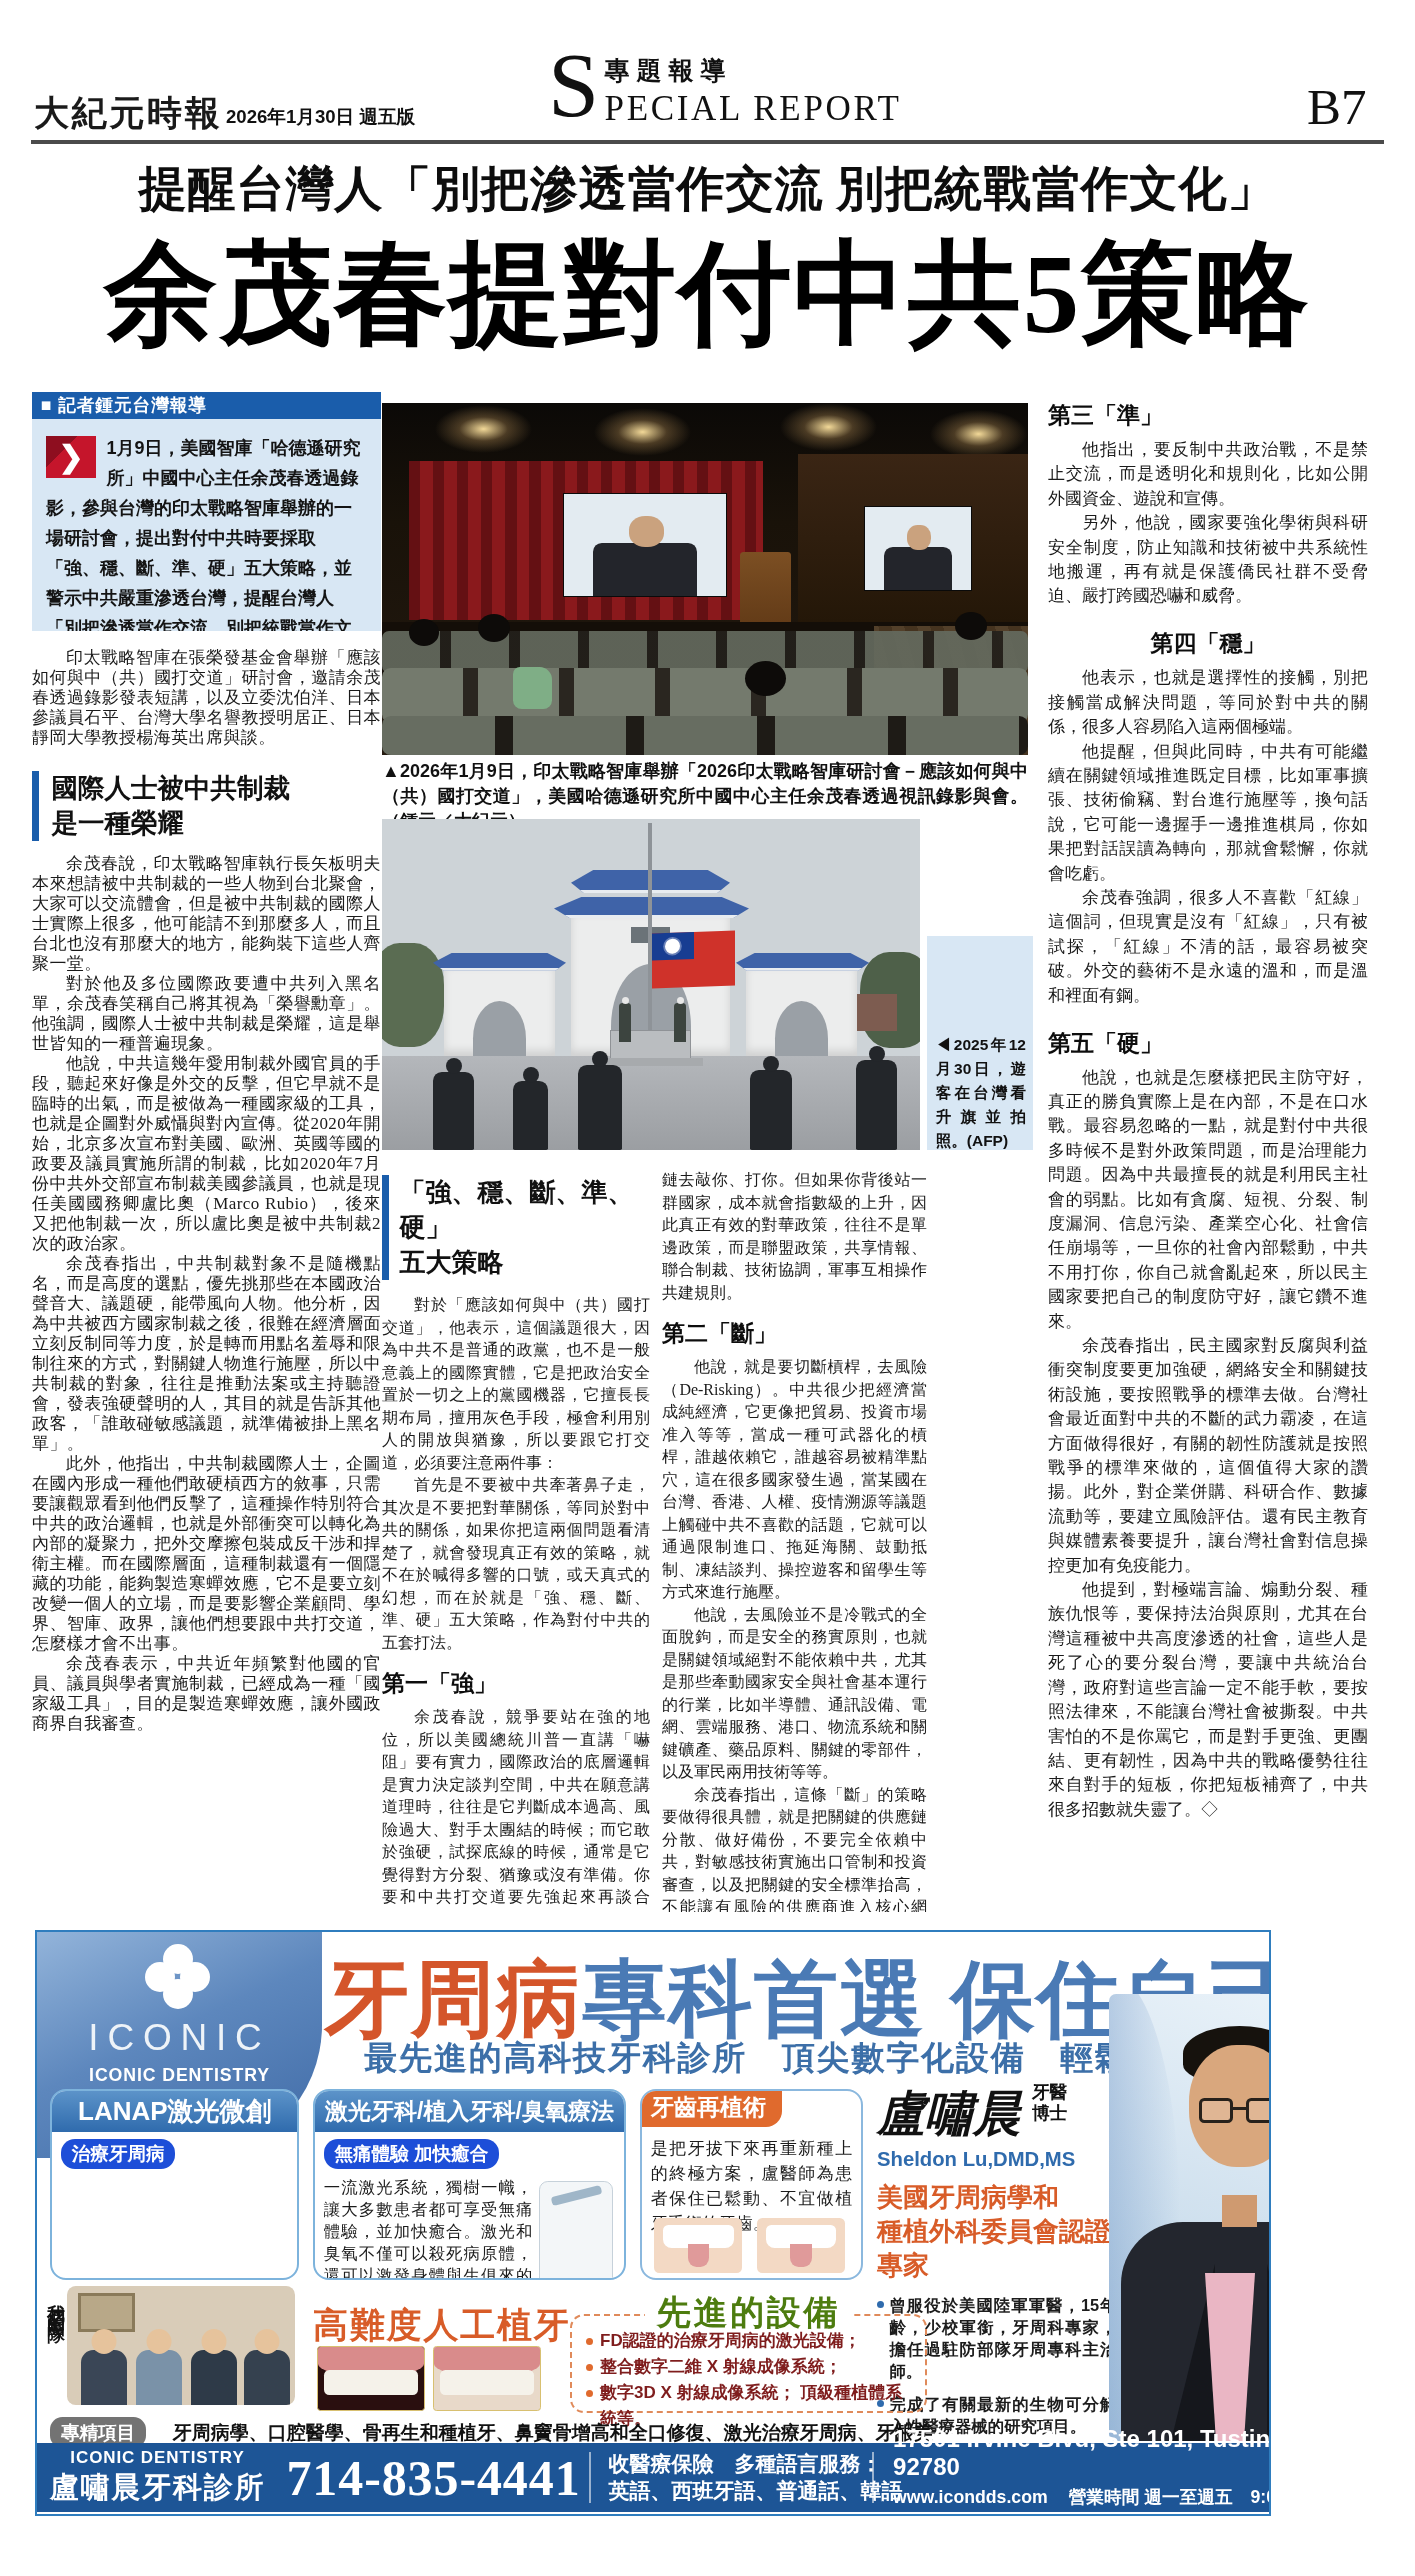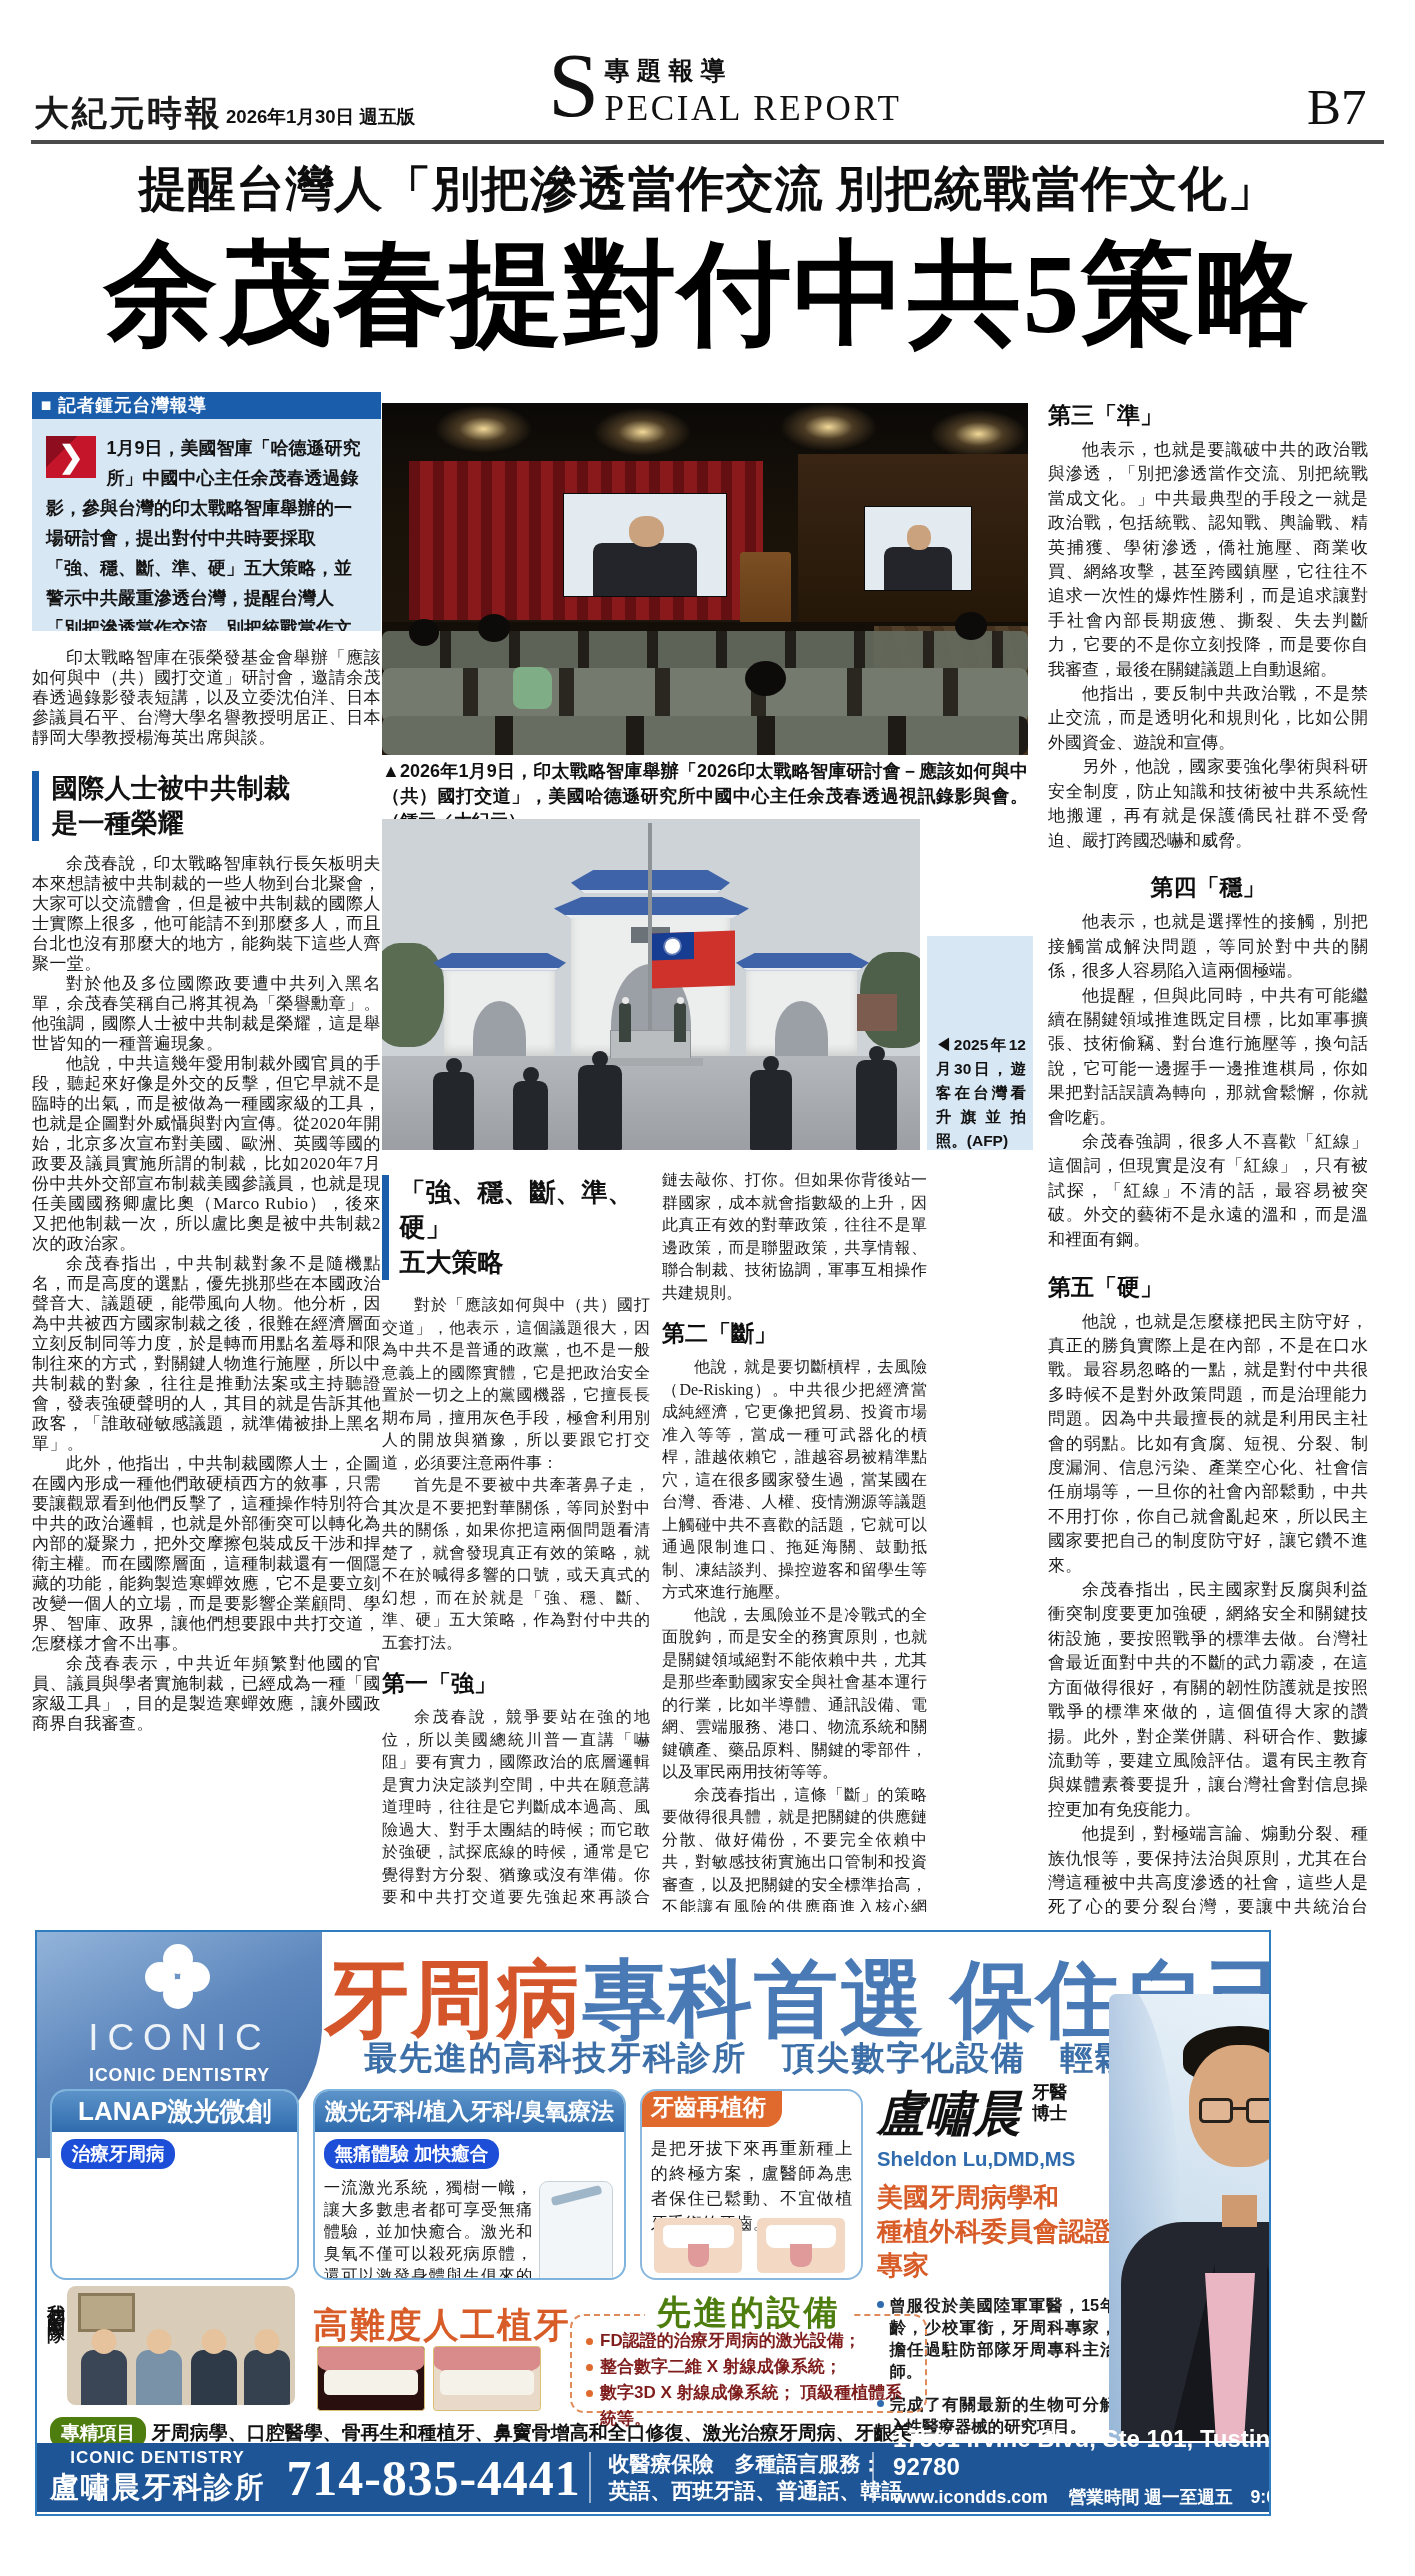--- a/index.html
+++ b/index.html
@@ -147,21 +147,21 @@
   .gumimg::before { content:""; position:absolute; left:0; top:0; width:100%; height:44%; background:#d98b8b; border-radius:0 0 40% 40%; }
   .gumimg::after { content:""; position:absolute; left:6%; top:36%; width:88%; height:40%; background:#f5f2ea; border-radius:5.3px; }
   .g1 { left:280px; background:#2a0f0f; } .g2 { left:396px; background:#e8d9c9; }
 
   .equip { position:absolute; left:533px; top:382px; width:357px; height:99px; border:2.7px dashed #e08a5a; border-radius:14px; padding:12.4px 12.4px 0 14px; }
   .equip-title { position:absolute; left:50%; top:-26.5px; transform:translateX(-50%); background:#fff; padding:0 12.4px; font:900 34px "Liberation Sans", sans-serif; color:#4d7c0f; letter-spacing:2.7px; white-space:nowrap; }
   .equip div.it { position:relative; font:700 17px "Liberation Sans", sans-serif; line-height:26px; color:#7f1d1d; padding-left:14px; }
   .equip div.it::before { content:""; position:absolute; left:0; top:9.7px; width:7px; height:7px; background:#e06a2d; border-radius:50%; }
 
   .spec-strip { position:absolute; left:13.3px; top:485px; width:885px; }
-  .spec-pill { display:inline-block; background:#4d7c0f; color:#fff; font:700 18.6px "Liberation Sans", sans-serif; border-radius:12.4px; padding:2.7px 10.6px; margin-right:2px; }
+  .spec-pill { display:inline-block; background:#737373; color:#fff; font:700 18.6px "Liberation Sans", sans-serif; border-radius:12.4px; padding:2.7px 10.6px; margin-right:23px; }
   .spec-text { font:900 19px "Liberation Sans", sans-serif; color:#111; }
 
   .ad-bottom { position:absolute; left:0; top:511px; width:1339px; height:69px; background:#1d5596; display:flex; align-items:center; color:#fff; }
   .ab-clinic { width:241px; text-align:center; }
   .ab-clinic .en { font:700 17px "Liberation Sans", sans-serif; letter-spacing:0.9px; }
   .ab-clinic .cn { font:700 29px "Liberation Sans", sans-serif; letter-spacing:1.8px; }
   .ab-phone { width:311px; font:700 50px "Liberation Serif", serif; letter-spacing:0.9px; text-align:center; white-space:nowrap; }
   .ab-div { width:1.8px; height:51px; background:rgba(255,255,255,0.55); }
   .ab-lang { width:281px; padding-left:17.7px; }
   .ab-lang div { font:700 21px "Liberation Sans", sans-serif; line-height:26.5px; white-space:nowrap; }
@@ -291,21 +291,20 @@
     <p class="bp c2p no-indent">鏈去敲你、打你。但如果你背後站一群國家，成本就會指數級的上升，因此真正有效的對華政策，往往不是單邊政策，而是聯盟政策，共享情報、聯合制裁、技術協調，軍事互相操作共建規則。</p>
     <div class="sechead">第二「斷」</div>
     <p class="bp c2p">他說，就是要切斷槓桿，去風險（De-Risking）。中共很少把經濟當成純經濟，它更像把貿易、投資市場准入等等，當成一種可武器化的槓桿，誰越依賴它，誰越容易被精準點穴，這在很多國家發生過，當某國在台灣、香港、人權、疫情溯源等議題上觸碰中共不喜歡的話題，它就可以通過限制進口、拖延海關、鼓動抵制、凍結談判、操控遊客和留學生等方式來進行施壓。</p>
     <p class="bp c2p">他說，去風險並不是冷戰式的全面脫鉤，而是安全的務實原則，也就是關鍵領域絕對不能依賴中共，尤其是那些牽動國家安全與社會基本運行的行業，比如半導體、通訊設備、電網、雲端服務、港口、物流系統和關鍵礦產、藥品原料、關鍵的零部件，以及軍民兩用技術等等。</p>
     <p class="bp c2p">余茂春指出，這條「斷」的策略要做得很具體，就是把關鍵的供應鏈分散、做好備份，不要完全依賴中共，對敏感技術實施出口管制和投資審查，以及把關鍵的安全標準抬高，不能讓有風險的供應商進入核心網絡。</p>
 
   </div>
 
   <div id="col4" class="col">
     <div class="sechead" style="margin-top:0;">第三「準」</div>
-    <p class="bp c4p">他表示，也就是要識破中共的政治戰與滲透，「別把滲透當作交流、別把統戰當成文化。」中共最典型的手段之一就是政治戰，包括統戰、認知戰、輿論戰、精英捕獲、學術滲透，僑社施壓、商業收買、網絡攻擊，甚至跨國鎮壓，它往往不追求一次性的爆炸性勝利，而是追求讓對手社會內部長期疲憊、撕裂、失去判斷力，它要的不是你立刻投降，而是要你自我審查，最後在關鍵議題上自動退縮。</p>
     <p class="bp c4p">他指出，要反制中共政治戰，不是禁止交流，而是透明化和規則化，比如公開外國資金、遊說和宣傳。</p>
     <p class="bp c4p">另外，他說，國家要強化學術與科研安全制度，防止知識和技術被中共系統性地搬運，再有就是保護僑民社群不受脅迫、嚴打跨國恐嚇和威脅。</p>
     <div class="sechead" style="margin-top:19.5px;text-align:center;">第四「穩」</div>
     <p class="bp c4p">他表示，也就是選擇性的接觸，別把接觸當成解決問題，等同於對中共的關係，很多人容易陷入這兩個極端。</p>
     <p class="bp c4p">他提醒，但與此同時，中共有可能繼續在關鍵領域推進既定目標，比如軍事擴張、技術偷竊、對台進行施壓等，換句話說，它可能一邊握手一邊推進棋局，你如果把對話誤讀為轉向，那就會鬆懈，你就會吃虧。</p>
     <p class="bp c4p">余茂春強調，很多人不喜歡「紅線」這個詞，但現實是沒有「紅線」，只有被試探，「紅線」不清的話，最容易被突破。外交的藝術不是永遠的溫和，而是溫和裡面有鋼。</p>
     <div class="sechead" style="margin-top:19.5px;">第五「硬」</div>
     <p class="bp c4p">他說，也就是怎麼樣把民主防守好，真正的勝負實際上是在內部，不是在口水戰。最容易忽略的一點，就是對付中共很多時候不是對外政策問題，而是治理能力問題。因為中共最擅長的就是利用民主社會的弱點。比如有貪腐、短視、分裂、制度漏洞、信息污染、產業空心化、社會信任崩塌等，一旦你的社會內部鬆動，中共不用打你，你自己就會亂起來，所以民主國家要把自己的制度防守好，讓它鑽不進來。</p>
     <p class="bp c4p">余茂春指出，民主國家對反腐與利益衝突制度要更加強硬，網絡安全和關鍵技術設施，要按照戰爭的標準去做。台灣社會最近面對中共的不斷的武力霸凌，在這方面做得很好，有關的韌性防護就是按照戰爭的標準來做的，這個值得大家的讚揚。此外，對企業併購、科研合作、數據流動等，要建立風險評估。還有民主教育與媒體素養要提升，讓台灣社會對信息操控更加有免疫能力。</p>
     <p class="bp c4p">他提到，對極端言論、煽動分裂、種族仇恨等，要保持法治與原則，尤其在台灣這種被中共高度滲透的社會，這些人是死了心的要分裂台灣，要讓中共統治台灣，政府對這些言論一定不能手軟，要按照法律來，不能讓台灣社會被撕裂。中共害怕的不是你罵它，而是對手更強、更團結、更有韌性，因為中共的戰略優勢往往來自對手的短板，你把短板補齊了，中共很多招數就失靈了。◇</p>

